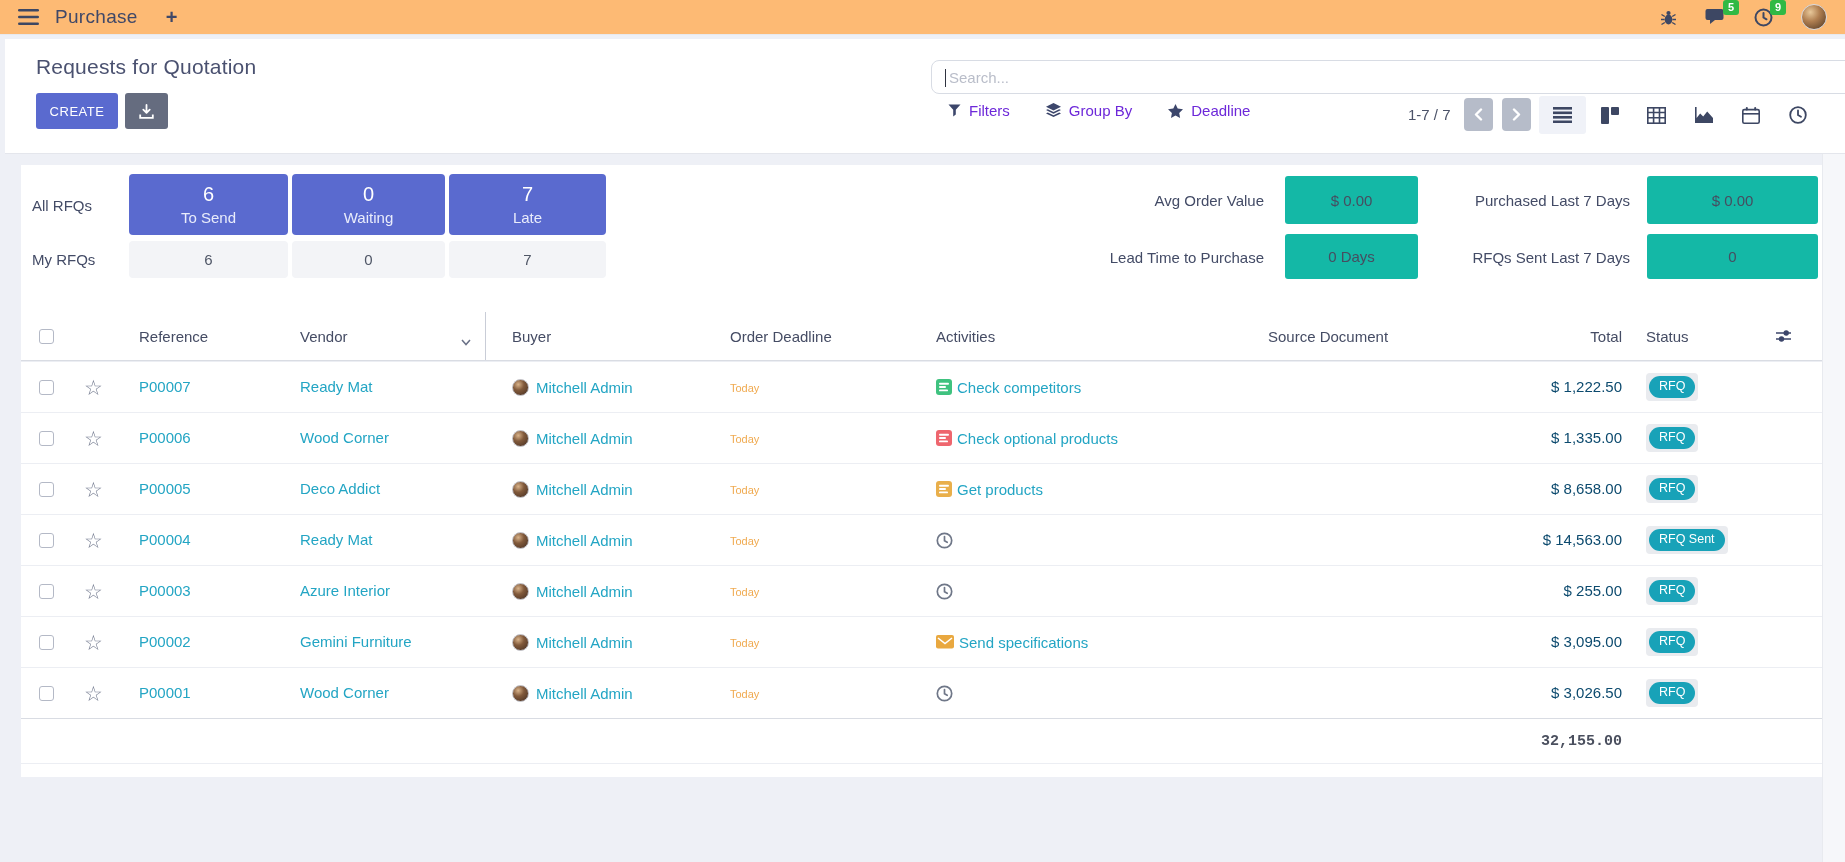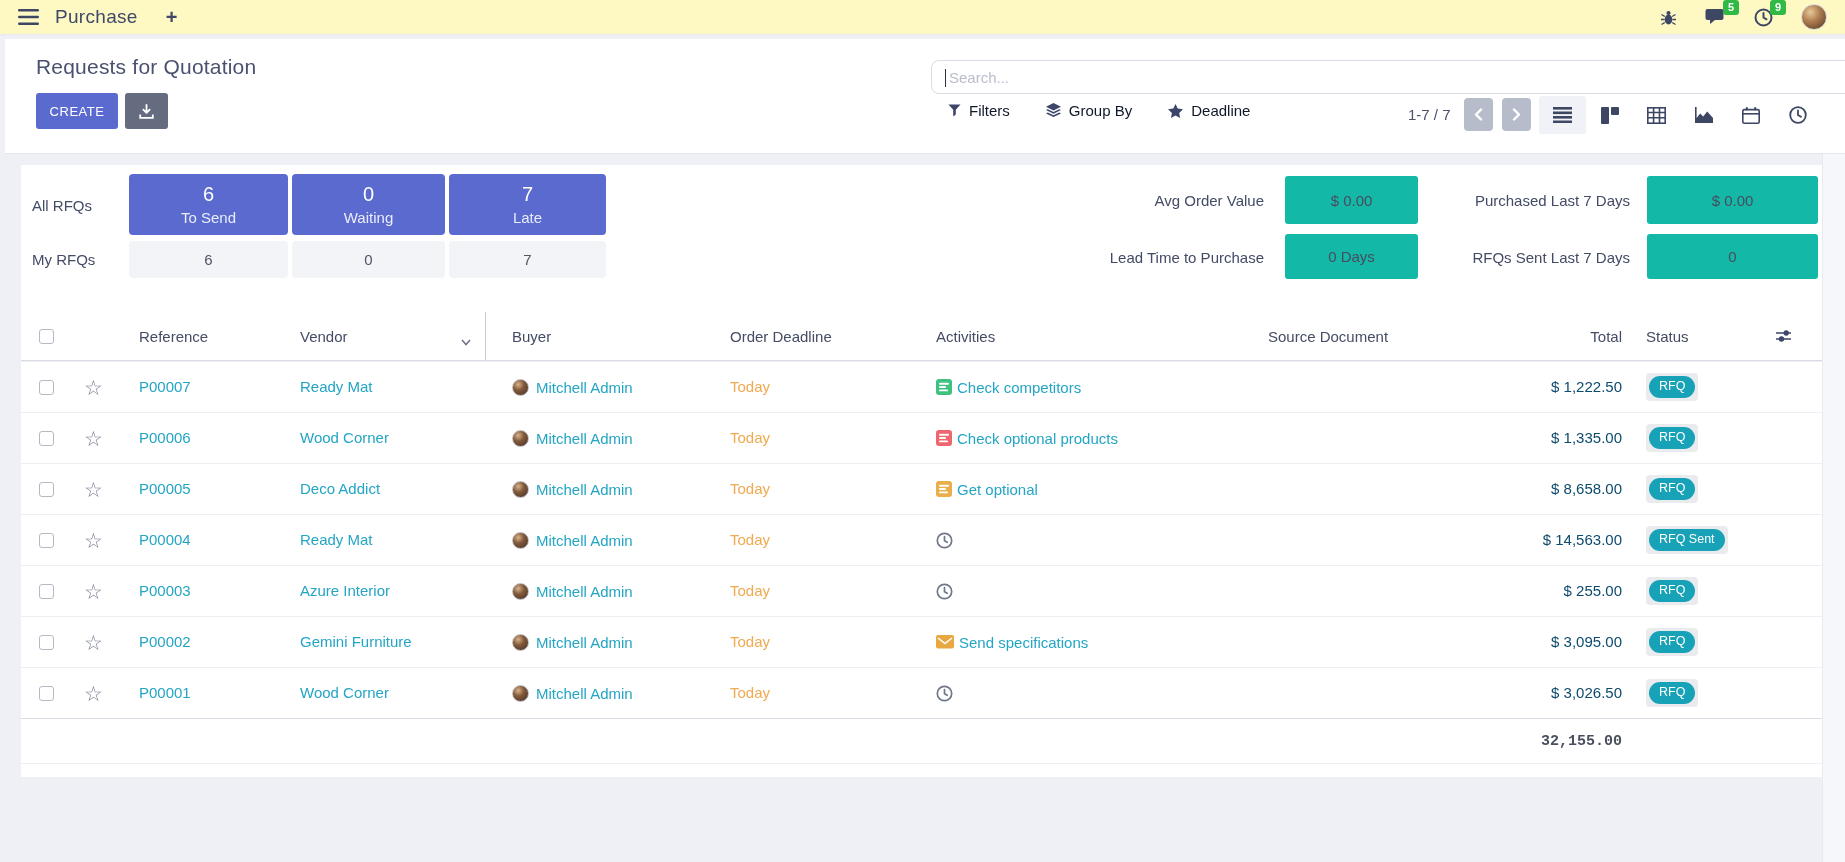--- a/index.html
+++ b/index.html
@@ -7,21 +7,21 @@
   body {
     font-family: "Liberation Sans", sans-serif;
     background:#eef0f6;
     overflow:hidden;
   }
   .page { position:relative; width:1845px; height:862px; }
 
   
   .navbar {
     position:absolute; top:0; left:0; width:100%; height:35px;
-    background:#fef9c3; border-bottom:1px solid #e7e9ee;
+    background:#fdba74; border-bottom:1px solid #e7e9ee;
     display:flex; align-items:center; padding:0 18px;
   }
   .nav-left { display:flex; align-items:center; gap:16px; }
   .app-title { font-size:19px; color:#3f4868; letter-spacing:.3px; }
   .nav-plus { font-size:20px; font-weight:700; color:#3f4868; margin-left:12px; cursor:pointer; }
   .nav-right { margin-left:auto; display:flex; align-items:center; gap:28px; }
   .icon-wrap { position:relative; display:inline-flex; }
   .nav-badge {
     position:absolute; top:-8px; right:-13px; background:#30b944; color:#fff;
     font-size:11px; line-height:1; padding:2px 5px; border-radius:3px; font-weight:700;
@@ -50,21 +50,21 @@
     border:1px solid #d8dce4; border-radius:8px; background:#fff;
   }
   .searchbox input {
     width:100%; height:100%; border:none; outline:none; background:transparent;
     font-family:inherit; font-size:15px; color:#333; padding:0 40px 0 17px;
   }
   .searchbox input::placeholder { color:#b9bdc9; }
   .caret { position:absolute; left:13px; top:8px; width:1px; height:18px; background:#2f3340; }
   .search-glass { position:absolute; right:12px; top:8px; }
   .cp-actions { position:absolute; left:943px; top:63px; display:flex; align-items:center; gap:36px; }
-  .cp-action { display:flex; align-items:center; gap:8px; font-size:15px; color:#0f172a; cursor:pointer; }
+  .cp-action { display:flex; align-items:center; gap:8px; font-size:15px; color:#6d28d9; cursor:pointer; }
   .pager { position:absolute; left:1403px; top:59px; display:flex; align-items:center; gap:9px; }
   .pager-text { font-size:15px; color:#4b5268; margin-right:4px; }
   .pager-btn {
     width:29px; height:33px; background:#b6bcc9; border:none; border-radius:4px;
     display:flex; align-items:center; justify-content:center; cursor:pointer;
   }
   .switcher { position:absolute; left:1534px; top:57px; display:flex; }
   .sw-tile { width:47px; height:38px; display:flex; align-items:center; justify-content:center; cursor:pointer; border-radius:3px; }
   .sw-tile.active { background:#f0f2f8; }
 
@@ -118,21 +118,21 @@
   .vh { border-right:1px solid #c9cdd7; height:100%; display:flex; align-items:center; }
   .sort-ind { position:absolute; right:14px; top:20px; }
   .c-buyer { padding-left:26px; display:flex; align-items:center; gap:7px; }
   .c-deadline { padding-left:9px; }
   .c-activity { padding-left:10px; display:flex; align-items:center; gap:5px; }
   .c-source { padding-left:22px; }
   .c-total { text-align:right; }
   .c-status { padding-left:24px; }
   .link { color:#23a5c4; font-size:15px; text-decoration:none; cursor:pointer; }
   .amount { color:#0c4a6e; font-size:15px; }
-  .today { color:#f0aa50; font-size:15px; }
+  .today { color:#f0aa50; font-size:11px; }
   .avatar-sm {
     width:17px; height:17px; border-radius:50%; flex:none;
     background:radial-gradient(circle at 35% 30%, #d9b38a 0%, #96684484 40%, #4e3526 90%), #6b4a31;
     border:1px solid #c8cad2;
   }
   .act-ic { display:inline-flex; cursor:pointer; }
   .badge-wrap { background:#e9ebef; border-radius:4px; padding:3px; display:inline-block; line-height:0; }
   .badge {
     background:#18a2b8; color:#fff; font-size:12.5px; line-height:1;
     padding:4px 10px 5px; border-radius:11px; display:inline-block;
@@ -468,21 +468,21 @@
         <svg width="16" height="16" viewBox="0 0 16 16">
                     <rect width="16" height="16" rx="3" fill="#e9af4b"></rect>
                     <g fill="#fff">
                       <rect x="3" y="3.8" width="10" height="1.9" rx=".9"></rect>
                       <rect x="3" y="7.1" width="7" height="1.9" rx=".9"></rect>
                       <rect x="3" y="10.4" width="9" height="1.9" rx=".9"></rect>
                     </g>
                   </svg>
       </span>
 
-      <a class="link act-label">Get optional</a>
+      <a class="link act-label">Get products</a>
     </div>
     <div class="c c-source"></div>
     <div class="c c-total"><span class="amount">$ 8,658.00</span></div>
     <div class="c c-status">
       <span class="badge-wrap"><span class="badge">RFQ</span></span>
     </div>
   </div>
 
   <div class="lrow">
     <div class="c c-sel">

